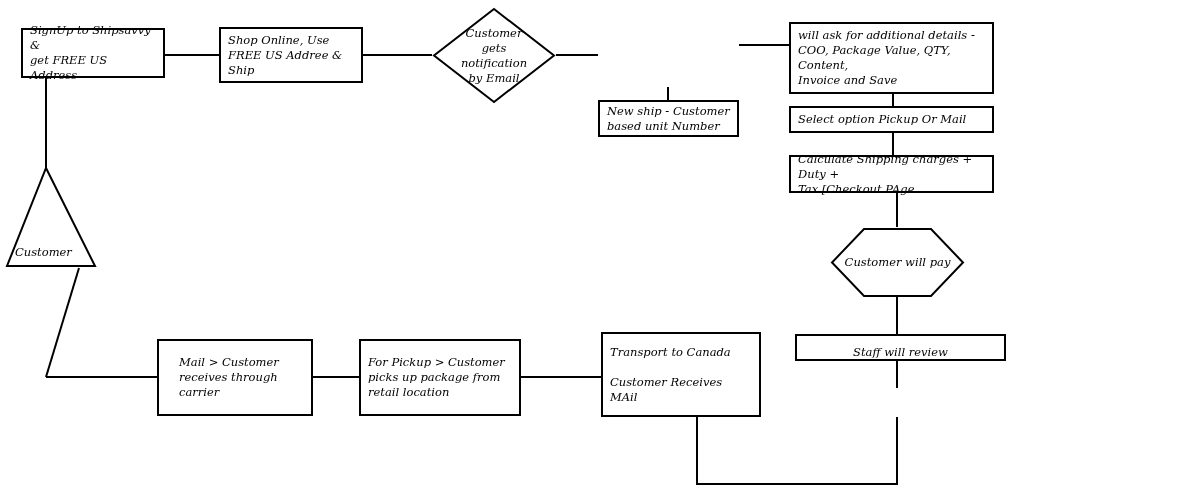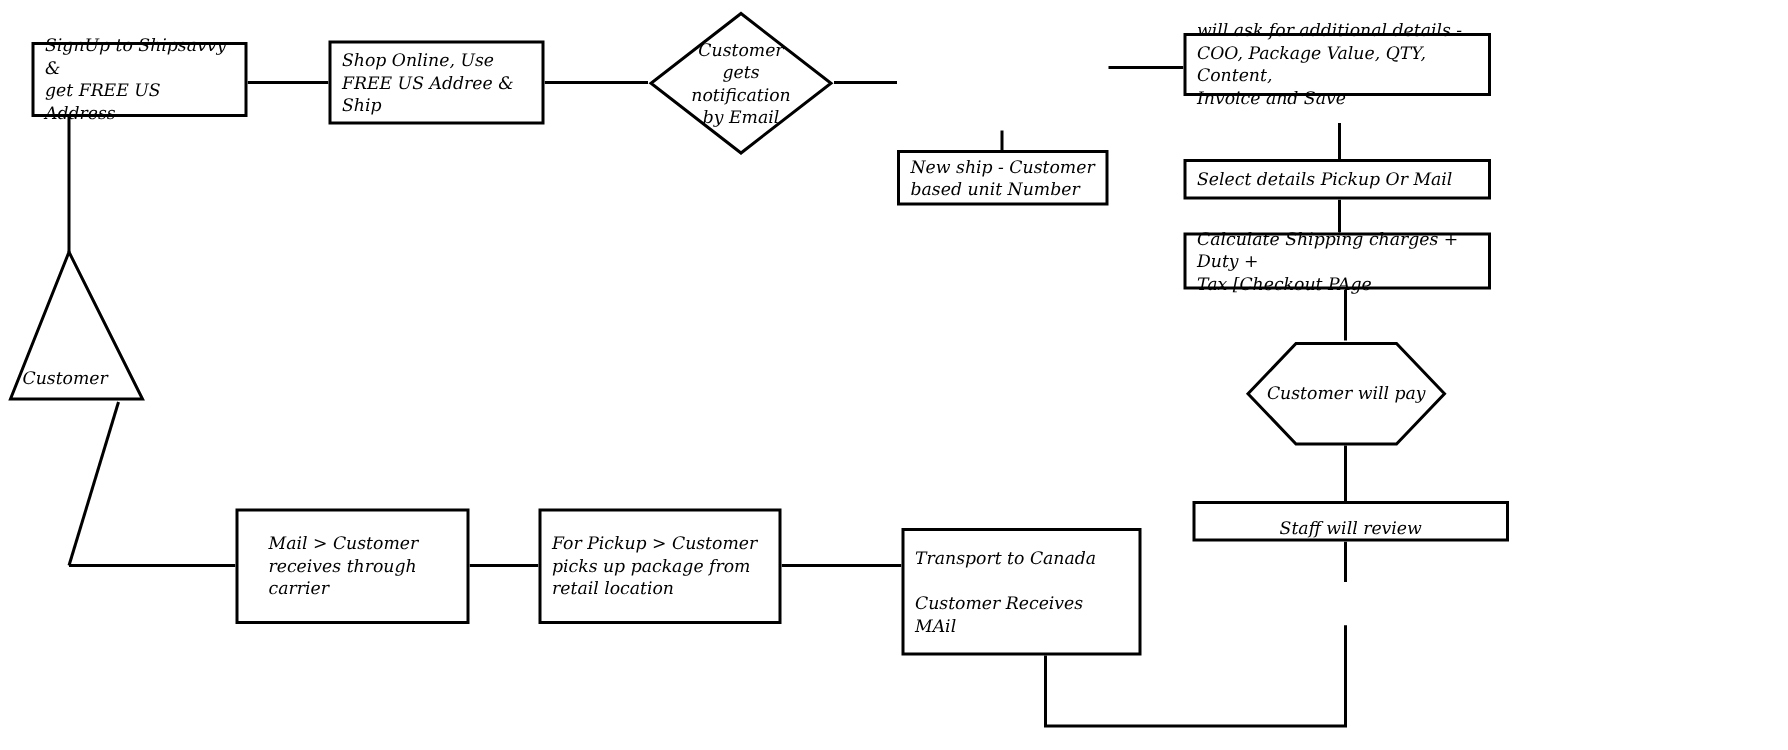--- a/index.html
+++ b/index.html
@@ -148,48 +148,48 @@
 notification
 by Email</div>
   </div>
 
 
   <div class="node rect" style="left:598px; top:100px; width:141px; height:37px;">
     <span class="txt">New ship - Customer
 based unit Number</span>
   </div>
 
-  <div class="node rect" style="left:789px; top:22px; width:205px; height:42px;">
+  <div class="node rect" style="left:789px; top:22px; width:205px; height:72px;">
     <span class="txt">will ask for additional details -
 COO, Package Value, QTY, Content,
 Invoice and Save</span>
   </div>
 
   <div class="node rect" style="left:789px; top:106px; width:205px; height:27px;">
-    <span class="txt">Select details Pickup Or Mail</span>
+    <span class="txt">Select option Pickup Or Mail</span>
   </div>
 
   <div class="node rect" style="left:789px; top:155px; width:205px; height:38px;">
     <span class="txt">Calculate Shipping charges + Duty +
 Tax [Checkout PAge</span>
   </div>
 
   <div class="hex-wrap" style="left:830px; top:227px; width:135px; height:71px;">
     <svg class="shape-svg" viewBox="0 0 135 71" preserveAspectRatio="none">
       <polygon points="34,2 101,2 133,35.5 101,69 34,69 2,35.5" fill="#ffffff" stroke="#000000" stroke-width="2"></polygon>
     </svg>
     <div class="shape-label">Customer will pay</div>
   </div>
 
   <div class="node rect center" style="left:795px; top:334px; width:211px; height:27px;">
     <span class="txt">Staff will review</span>
   </div>
 
 
-  <div class="node rect" style="left:601px; top:352px; width:160px; height:85px;">
+  <div class="node rect" style="left:601px; top:332px; width:160px; height:85px;">
     <span class="txt">Transport to Canada
 
 Customer Receives
 MAil</span>
   </div>
 
   <div class="node rect" style="left:359px; top:339px; width:162px; height:77px;">
     <span class="txt">For Pickup &gt; Customer
 picks up package from
 retail location</span>

